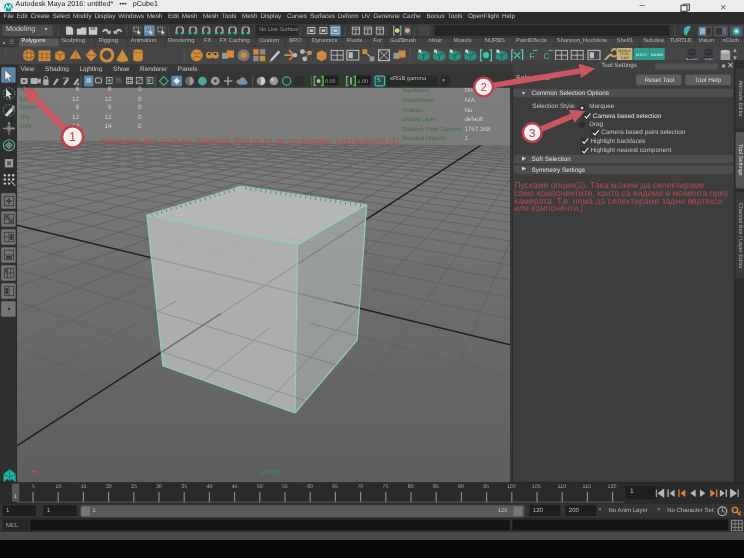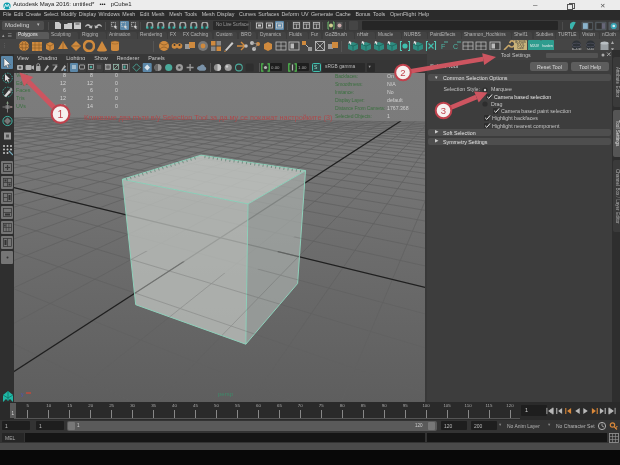--- a/index.html
+++ b/index.html
@@ -1463,20 +1463,21 @@
     <svg class="a" style="left:56.5px;top:71.9px" width="7" height="7" viewBox="0 0 7 7">
       <path d="M1.2 3.8 L2.8 5.4 L6 1.5" stroke="#e8e8e8" stroke-width="1" fill="none"></path>
     </svg>
     <div class="a tx" style="left:65px;top:72.7px;font-size:5.3px;color:#c4c4c4;">Highlight nearest component</div>
     <div class="a" style="left:1px;top:78.5px;width:183px;height:7.5px;background:#4e4e4e;border-radius:2px;"></div>
     <div class="a tx" style="left:8px;top:79.3px;font-size:4.5px;color:#ccc;">▶</div>
     <div class="a tx" style="left:16px;top:79.8px;font-size:5.3px;color:#e2e2e2;">Soft Selection</div>
     <div class="a" style="left:1px;top:87.5px;width:183px;height:7.5px;background:#4e4e4e;border-radius:2px;"></div>
     <div class="a tx" style="left:8px;top:88.3px;font-size:4.5px;color:#ccc;">▶</div>
     <div class="a tx" style="left:16px;top:88.8px;font-size:5.3px;color:#e2e2e2;">Symmetry Settings</div>
+    <div class="a tx" style="left:1.5px;top:101.8px;font-size:7.2px;line-height:6.4px;color:#b04a4e;">Пускаме опция(3). Така можем да селектираме<br>само компонентите, които са видими в момента през<br>камерата. Т.е. няма да селектираме задни вертекси<br>или компоненти.|</div>
   </div>
 
 <div class="a" style="left:612px;top:50px;width:8px;height:352px;background:#2e2e2e;" id="tabstrip">
     <div class="a" style="left:0.5px;top:7px;width:7.5px;height:50px;background:#3a3a3a;border-radius:2px 0 0 2px;"></div>
     <div class="a" style="left:0.5px;top:60px;width:7.5px;height:47px;background:#555555;border-radius:2px 0 0 2px;"></div>
     <div class="a" style="left:0.5px;top:110px;width:7.5px;height:72px;background:#3a3a3a;border-radius:2px 0 0 2px;"></div>
     <div class="a" style="left:1px;top:8px;width:7px;height:48px;font-size:4.6px;color:#b0b0b0;writing-mode:vertical-rl;text-align:center;overflow:hidden;white-space:nowrap;">Attribute Editor</div>
     <div class="a" style="left:1px;top:61px;width:7px;height:45px;font-size:4.6px;color:#e0e0e0;writing-mode:vertical-rl;text-align:center;overflow:hidden;white-space:nowrap;">Tool Settings</div>
     <div class="a" style="left:1px;top:111px;width:7px;height:70px;font-size:4.6px;color:#b0b0b0;writing-mode:vertical-rl;text-align:center;overflow:hidden;white-space:nowrap;">Channel Box / Layer Editor</div>
   </div>

